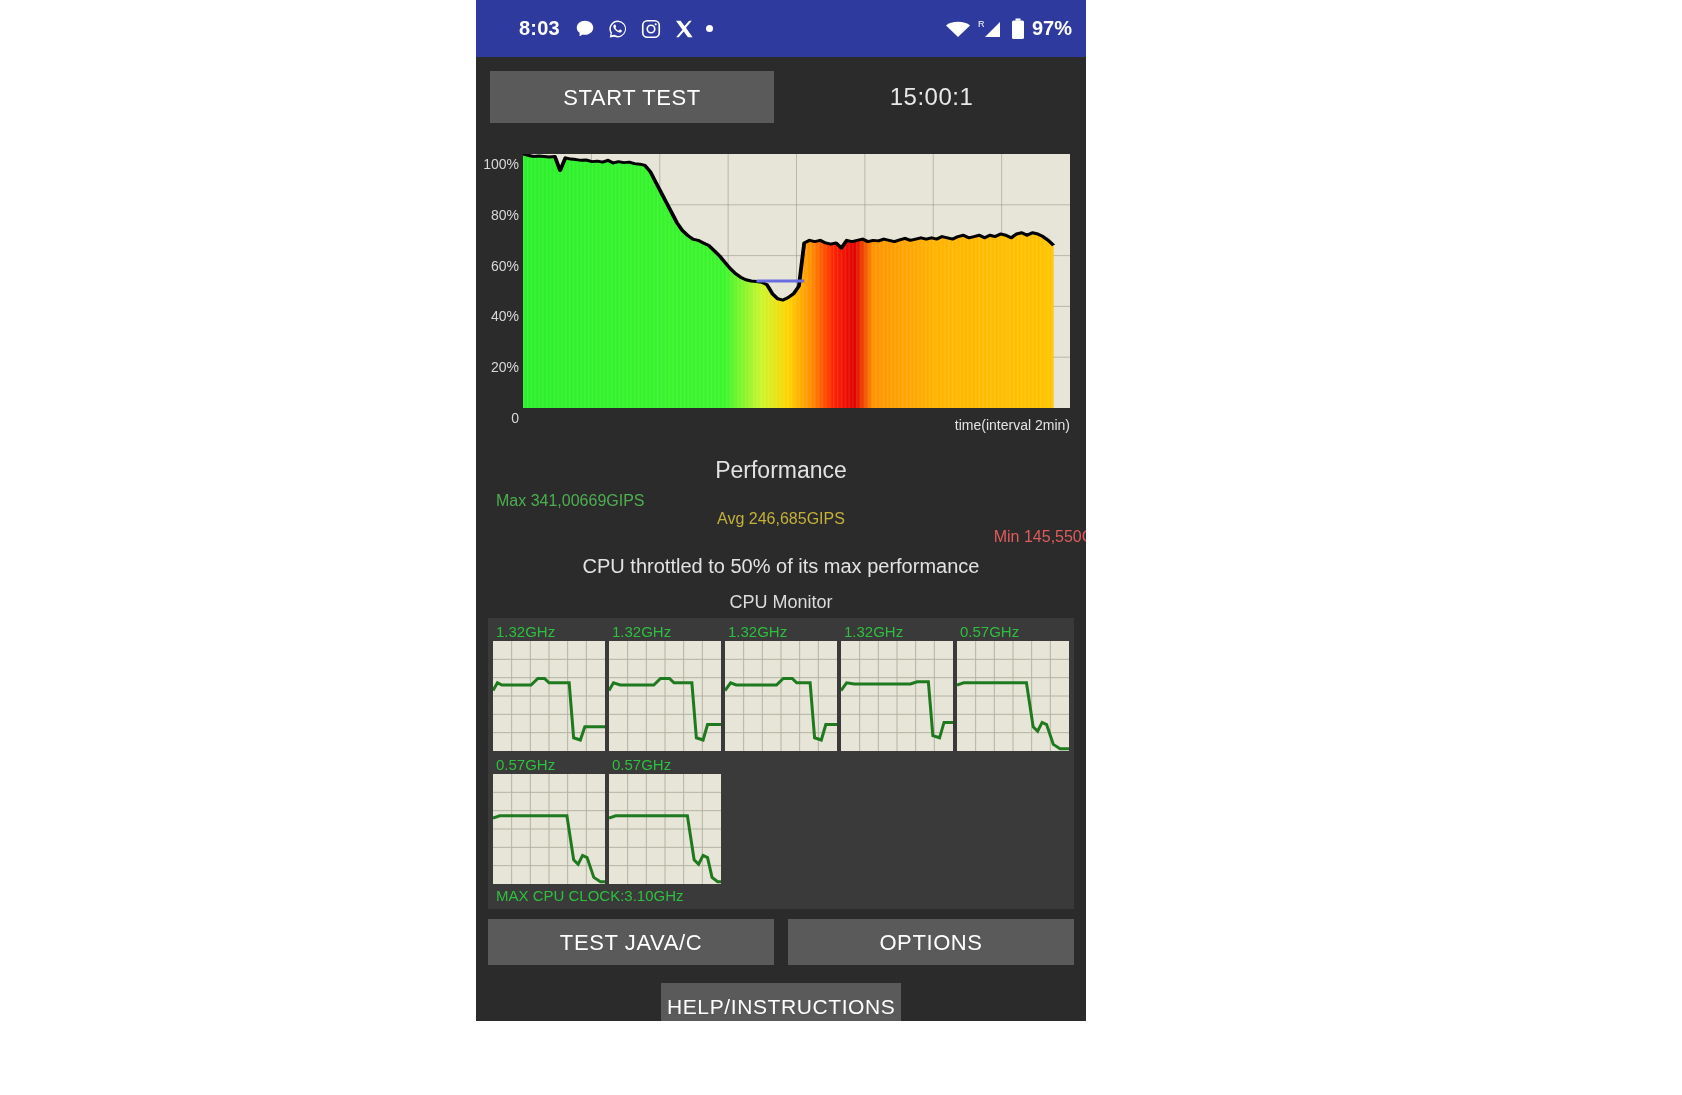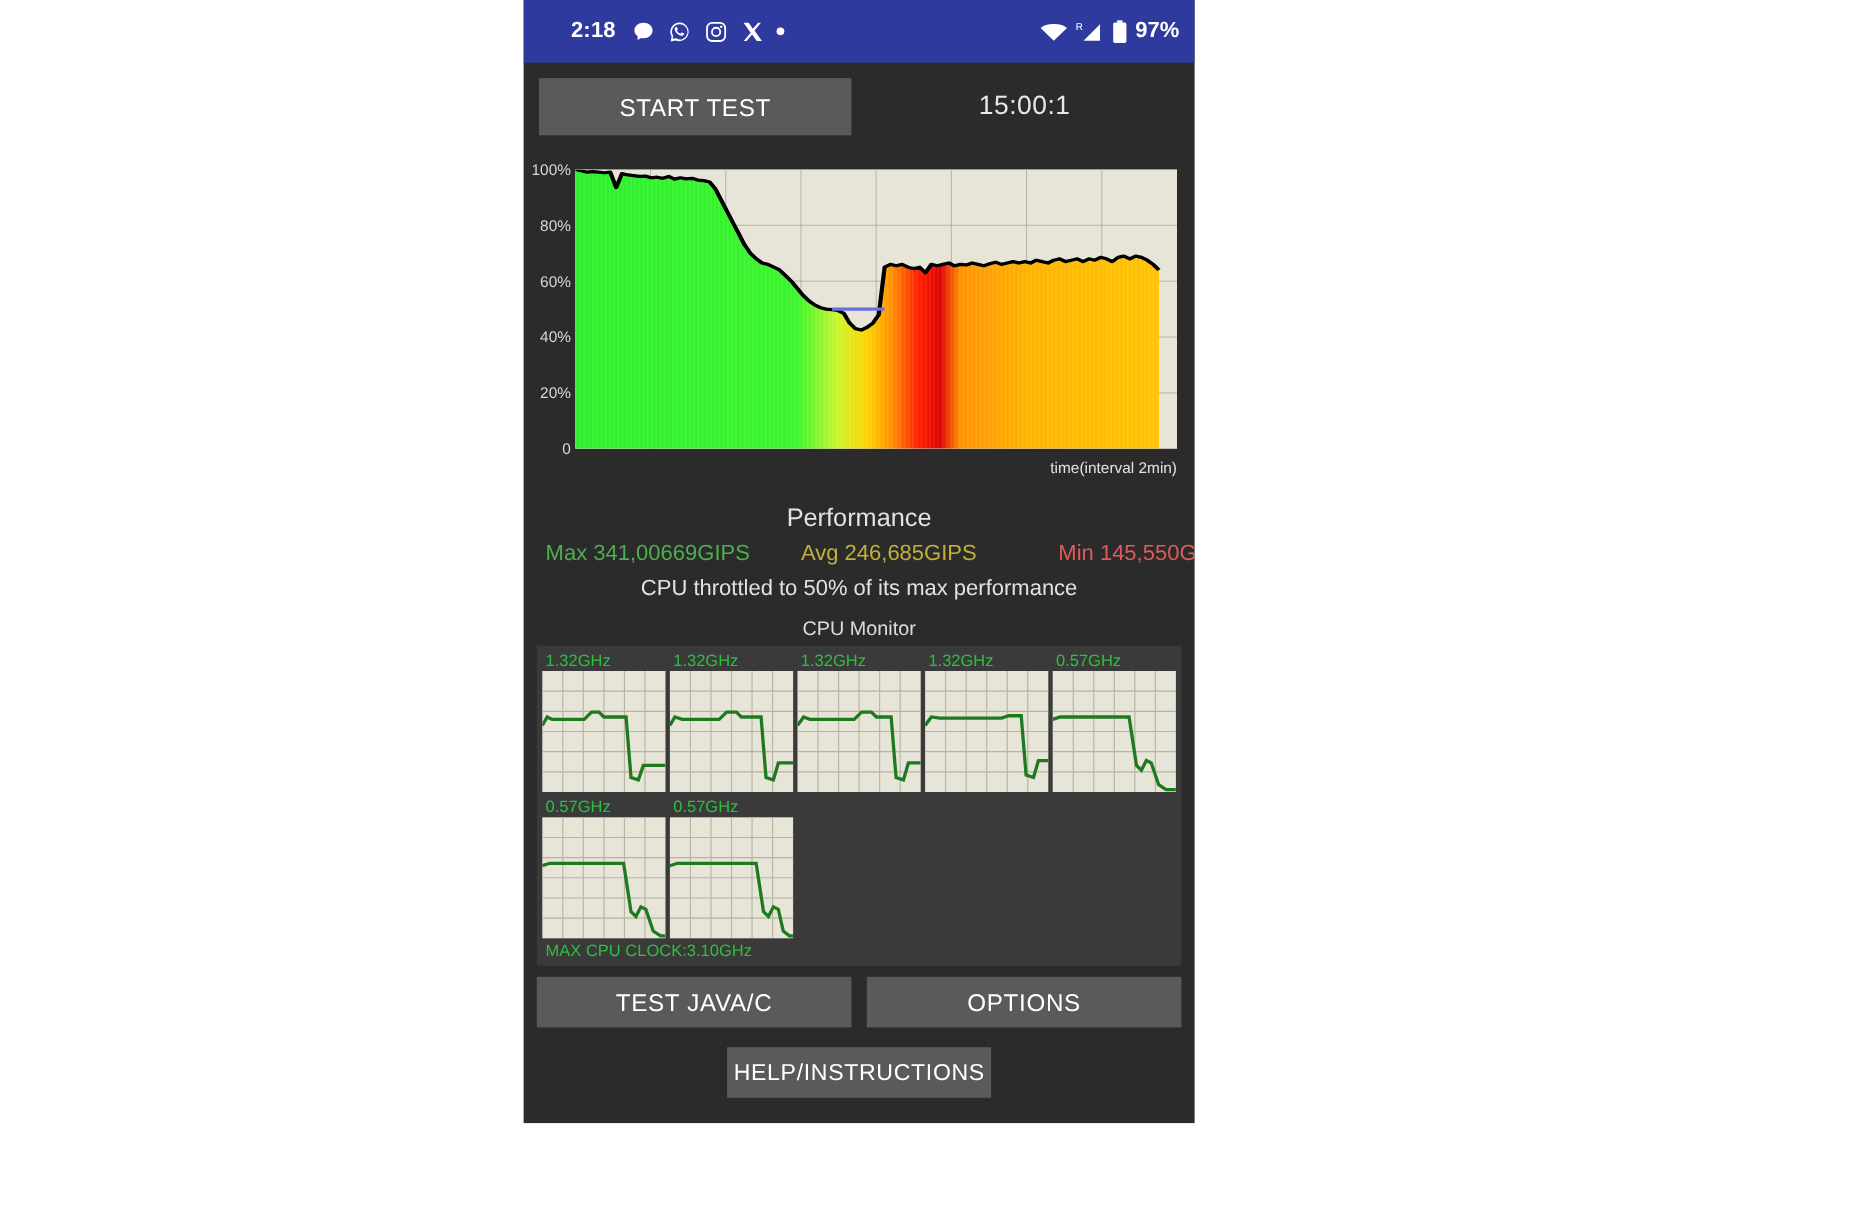--- a/index.html
+++ b/index.html
@@ -22,26 +22,26 @@
        letter-spacing:.6px;font-family:"Liberation Sans",sans-serif;}
   .btn-start{width:284px;height:52px;line-height:52px;}
   .timer{flex:1;text-align:center;color:#e8e8e8;font-size:24px;letter-spacing:.5px;padding-left:17px;}
 
   
   .chartwrap{position:relative;margin:0 8px;height:312px;}
   .chart-title{position:absolute;left:0;right:0;top:0;text-align:center;color:#c9c9c9;font-size:17px;}
   .chart-title{padding-left:36px;}
   .plot{position:absolute;left:39px;top:21px;right:8px;bottom:37px;background:#e6e5d8;overflow:hidden;}
   .ylabels{position:absolute;left:0;top:21px;bottom:37px;width:37px;}
-  .ylab{position:absolute;right:2px;color:#d8d8d8;font-size:14px;transform:translateY(-50%);white-space:nowrap;}
+  .ylab{position:absolute;right:2px;color:#d8d8d8;font-size:14px;transform:translateY(-50%);white-space:nowrap;margin-top:10px;}
   .xcaption{position:absolute;right:8px;bottom:12px;color:#e3e3e3;font-size:14px;}
 
   
   .perf-head{text-align:center;color:#e2e2e2;font-size:23px;margin-top:12px;}
-  .statrow{display:flex;margin-top:8px;padding:0 12px;font-size:20px;}
+  .statrow{display:flex;margin-top:8px;padding:0 12px;font-size:16px;flex-direction:column;}
   .stat{flex:1;text-align:center;white-space:nowrap;}
   .stat.max{color:#4caf50;text-align:left;padding-left:8px;}
   .stat.avg{color:#c3b03a;}
   .stat.min{color:#e05b5b;text-align:right;margin-right:-46px;}
   .throttle{text-align:center;color:#e2e2e2;font-size:20px;margin-top:9px;}
 
   
   .cpu-head{text-align:center;color:#dcdcdc;font-size:18px;margin-top:14px;}
   .cpu-panel{margin:5px 12px 0 12px;background:#3a3a3a;padding:4px 5px 3px 5px;}
   .cpu-grid{display:grid;grid-template-columns:repeat(5,1fr);gap:4px;}
@@ -57,21 +57,21 @@
   .helprow{display:flex;justify-content:center;padding-top:18px;}
   .btn-help{width:240px;height:46px;line-height:46px;font-size:21px;}
 </style>
 </head>
 <body>
 
 <div class="page">
  <div class="phone">
 
   <div class="statusbar">
-    <span class="sb-time">2:18</span>
+    <span class="sb-time">8:03</span>
     <span class="sb-icons">
       <svg class="sb-ic" viewBox="0 0 24 24">
         <path d="M12 3C6.9 3 3 6.4 3 10.5c0 2.3 1.2 4.3 3.1 5.6V20l3.6-2c.7.15 1.5.2 2.3.2 5.1 0 9-3.4 9-7.7S17.1 3 12 3z" fill="#fff"></path>
       </svg>
       <svg class="sb-ic" viewBox="0 0 24 24">
         <path d="M12 2.6A9.3 9.3 0 0 0 3.9 16.6L3 21.4l4.95-.9A9.3 9.3 0 1 0 12 2.6zm0 1.7a7.6 7.6 0 1 1-3.9 14.1l-.3-.18-2.9.54.55-2.83-.2-.31A7.6 7.6 0 0 1 12 4.3z" fill="#fff"></path>
         <path d="M9.3 7.6c-.18-.4-.36-.4-.53-.41h-.45c-.16 0-.4.06-.62.29-.21.23-.8.78-.8 1.9s.82 2.2.94 2.36c.12.15 1.6 2.55 3.94 3.47 1.95.77 2.35.62 2.77.58.42-.04 1.36-.55 1.55-1.09.19-.54.19-1 .14-1.1-.06-.1-.21-.15-.45-.27-.23-.12-1.36-.67-1.57-.74-.21-.08-.36-.12-.52.11-.15.23-.59.74-.72.9-.13.15-.27.17-.5.06-.24-.12-1-.37-1.9-1.17-.7-.62-1.17-1.4-1.31-1.63-.13-.23-.01-.36.1-.47.11-.1.24-.27.36-.41.12-.14.15-.23.23-.39.08-.15.04-.29-.02-.41-.06-.12-.51-1.25-.7-1.7z" fill="#fff"></path>
       </svg>
       <svg class="sb-ic" viewBox="0 0 24 24">
         <rect x="3" y="3" width="18" height="18" rx="5" fill="none" stroke="#fff" stroke-width="1.8"></rect>

